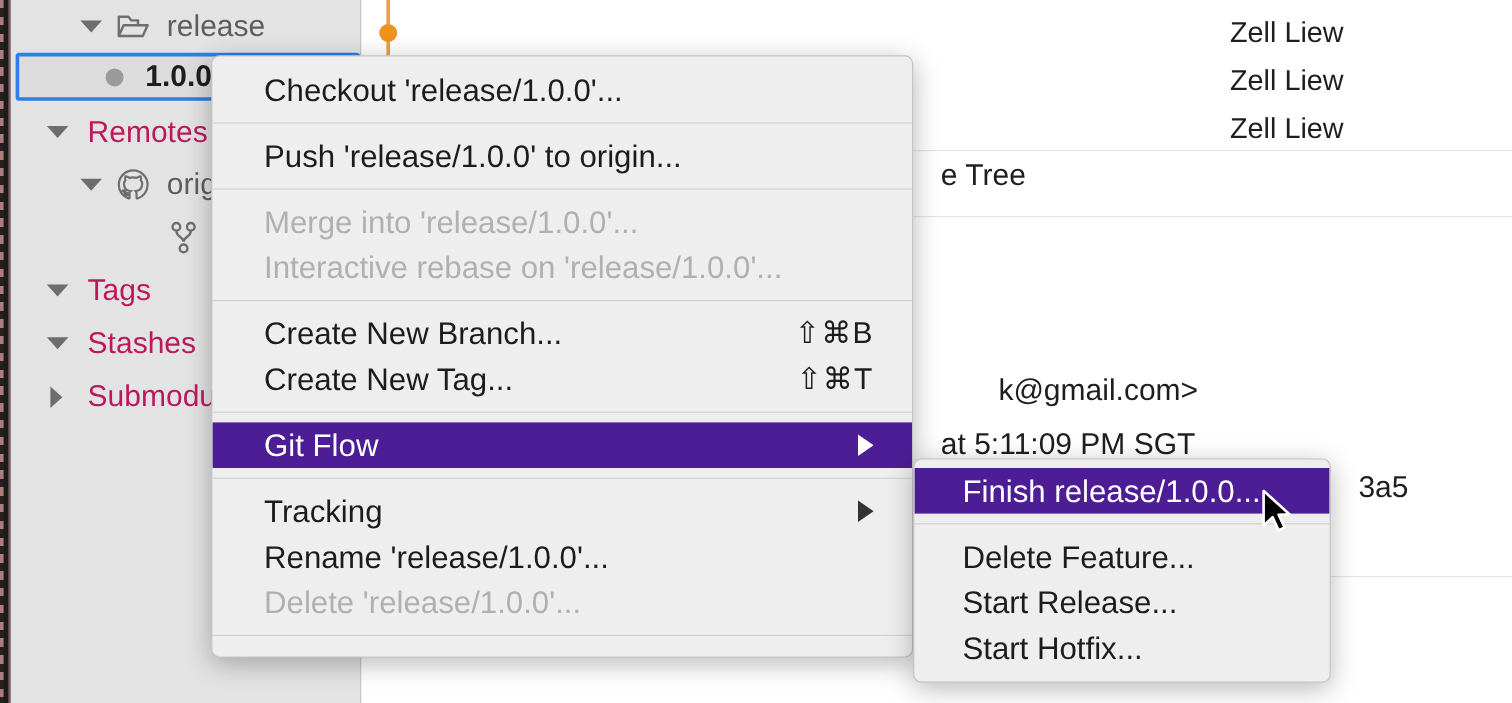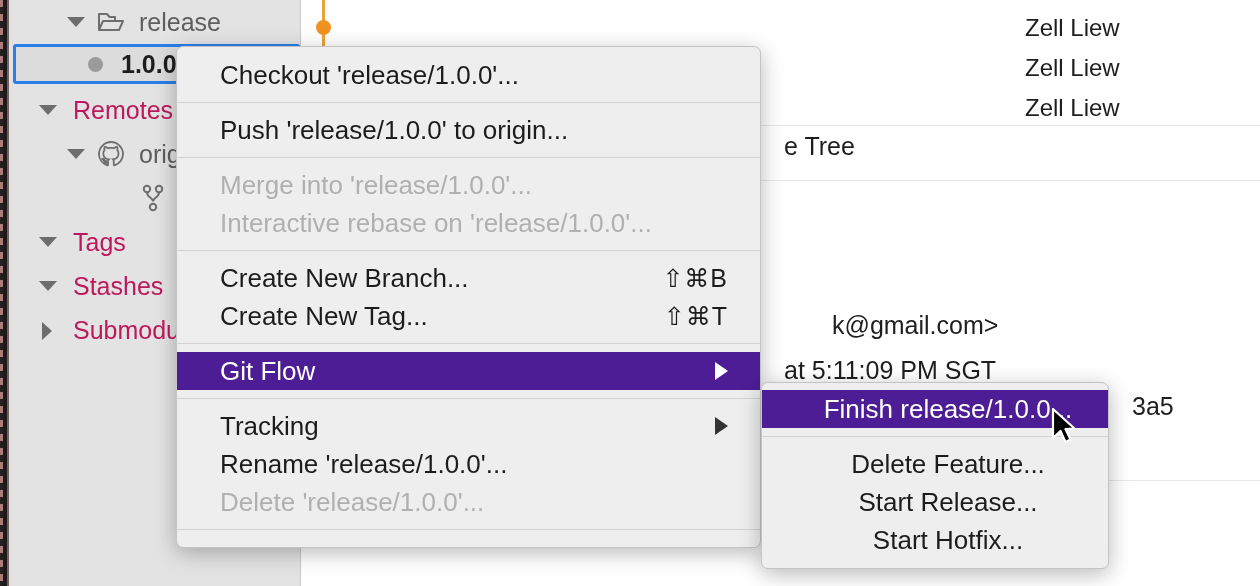--- a/index.html
+++ b/index.html
@@ -230,21 +230,21 @@
     left: 761px; top: 382px;
     width: 348px;
     background: #eeeeee;
     border: 1px solid #c4c4c4;
     border-radius: 7px;
     box-shadow: 0 5px 22px rgba(0,0,0,.28);
     padding: 7px 0 9px 0;
     box-sizing: border-box;
     overflow: hidden;
   }
-  .submenu .mi { padding-left: 40px; text-align: center; }
+  .submenu .mi { padding-left: 40px; }
 
   
   .cursor {
     position: absolute;
     left: 1051px; top: 408px;
     width: 26px; height: 38px;
     pointer-events: none;
   }
 </style>
 </head>

